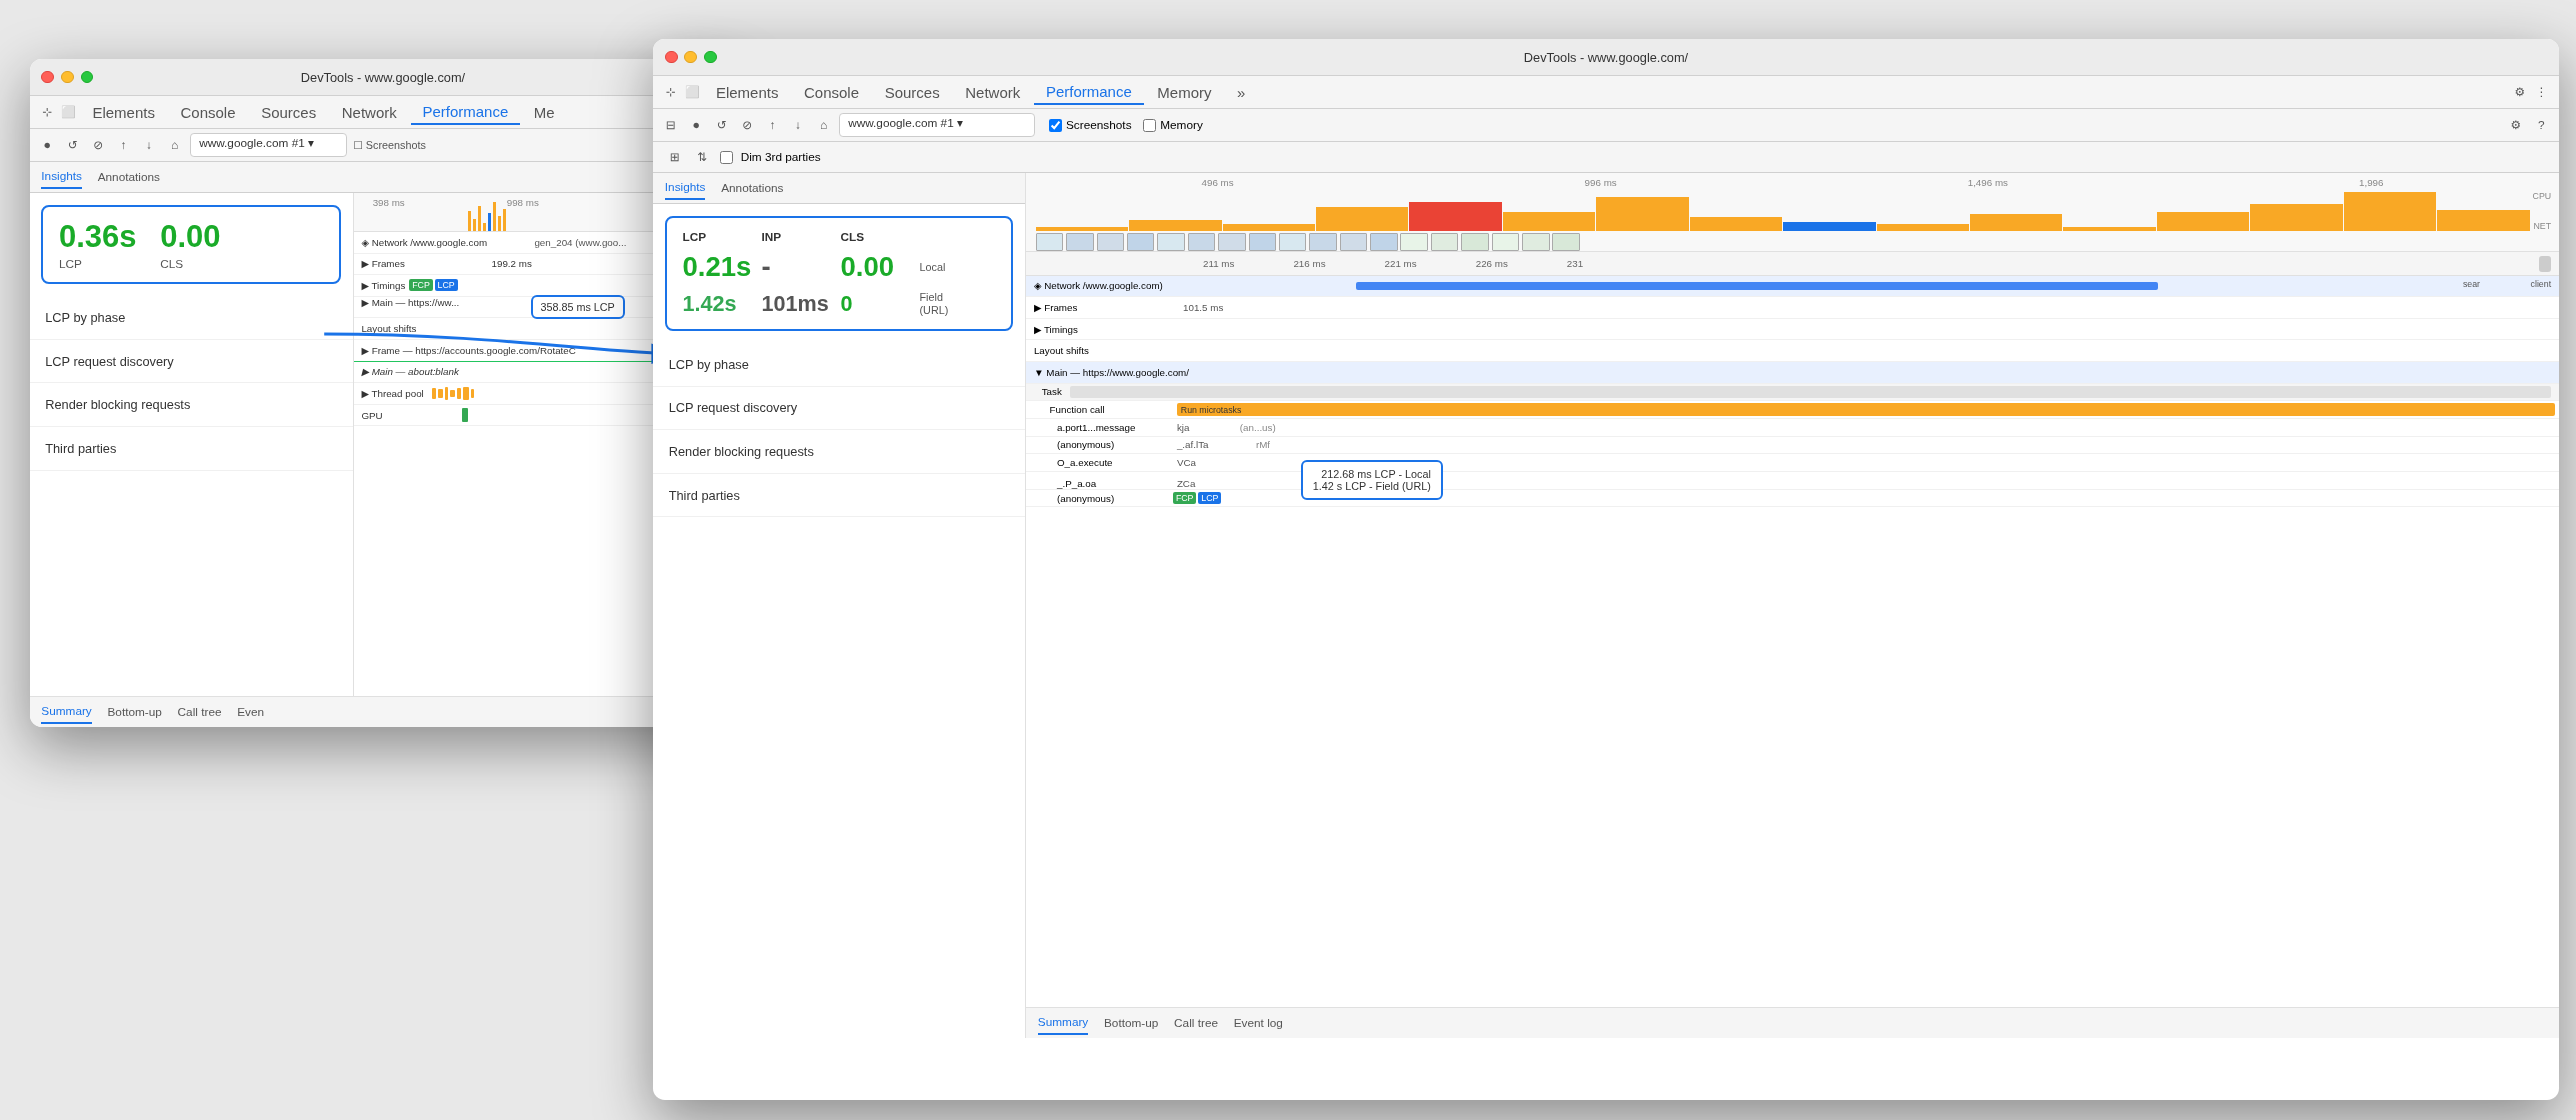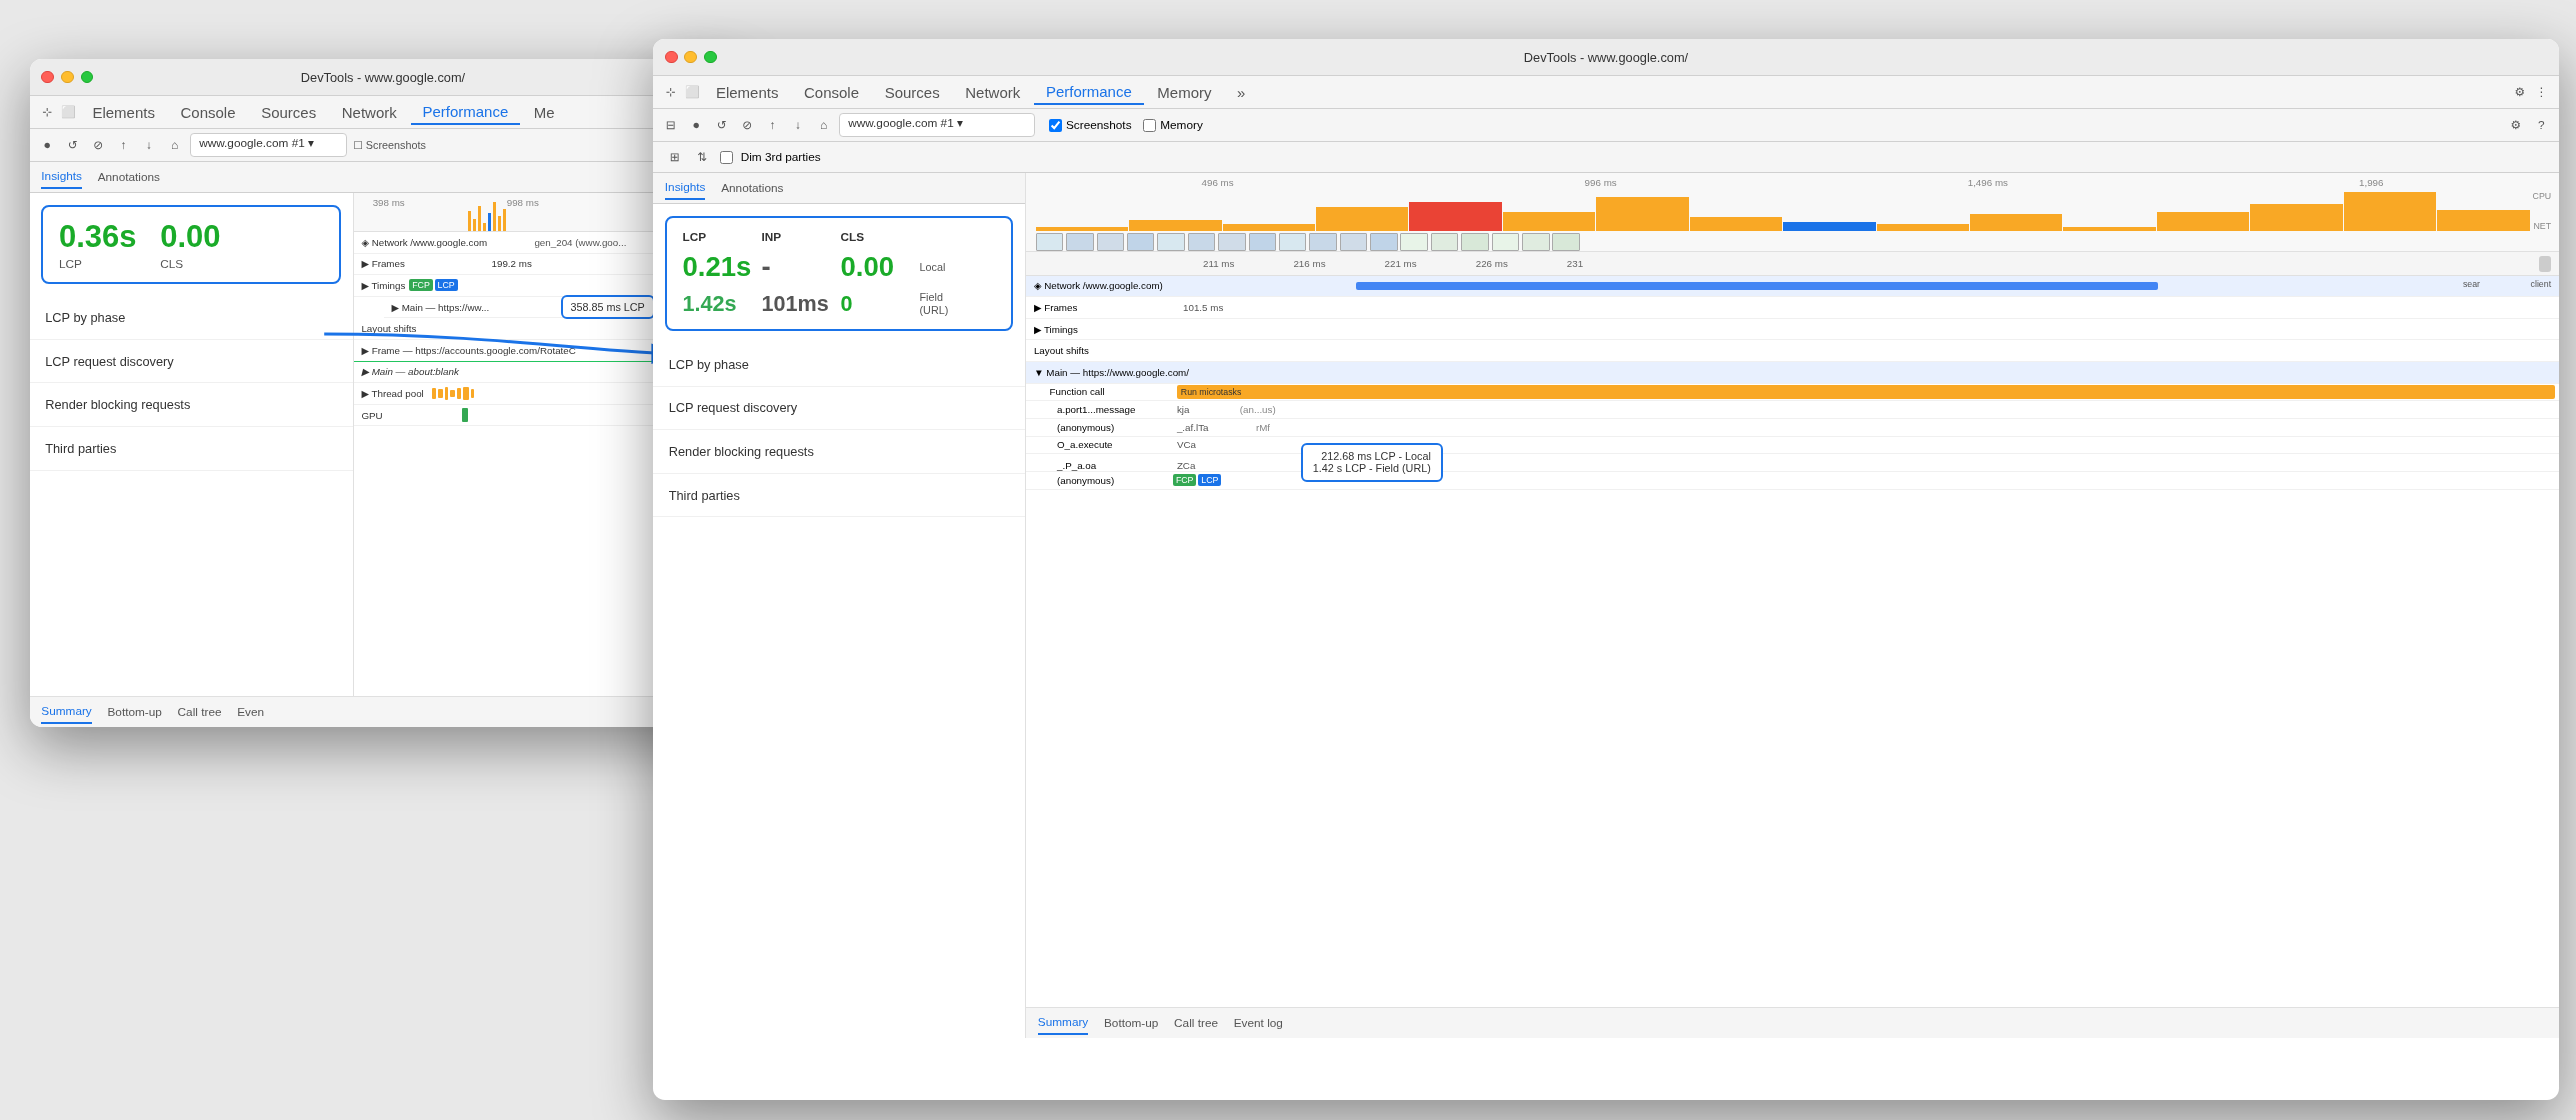--- a/index.html
+++ b/index.html
@@ -340,21 +340,21 @@
           <span style="width:79px; padding-left:7.9px; font-size:9.8px;">▶ Frames</span>
           <span style="font-size:9.8px; margin-left:59px;">199.2 ms</span>
         </div>
 
         <div style="display:flex; align-items:center; height:21.6px; border-bottom:1px solid #f0f0f0;">
           <span style="padding-left:7.9px; font-size:9.8px; margin-right:3.9px;">▶ Timings</span>
           <span class="tag-fcp">FCP</span>
           <span class="tag-lcp">LCP</span>
         </div>
 
-        <div style="display:flex; align-items:center; height:21.6px; border-bottom:1px solid #f0f0f0; position:relative;margin-left:30px;">
+        <div style="display:flex; height:21.6px; border-bottom:1px solid #f0f0f0; position:relative;">
           <span style="padding-left:7.9px; font-size:9.8px; width:196px; white-space:nowrap;">▶ Main — https://ww...</span>
 
           <div class="lcp-tooltip" style="left:177px; top:-2px;">
             <span>358.85 ms LCP</span>
           </div>
         </div>
 
         <div style="display:flex; align-items:center; height:21.6px; border-bottom:1px solid #f0f0f0;">
           <span style="padding-left:7.9px; font-size:9.8px;">Layout shifts</span>
         </div>
@@ -575,20 +575,24 @@
         </div>
 
         <div style="display:flex; align-items:center; height:21.6px; border-bottom:1px solid #f0f0f0;">
           <span style="padding-left:7.9px; font-size:9.8px;">Layout shifts</span>
         </div>
 
         <div style="display:flex; align-items:center; height:21.6px; border-bottom:1px solid #f0f0f0; background:#e8f0fe;">
           <span style="padding-left:7.9px; font-size:9.8px; white-space:nowrap;">▼ Main — https://www.google.com/</span>
         </div>
 
+        <div style="display:flex; align-items:center; height:17.7px; border-bottom:1px solid #f0f0f0; background:#f5f5f5;">
+          <span style="padding-left:15.7px; font-size:9.8px;">Task</span>
+          <div style="flex:1; height:11.8px; background:#e0e0e0; margin:0 7.9px; border-radius:2px;"></div>
+        </div>
 
         <div style="display:flex; align-items:center; height:17.7px; border-bottom:1px solid #f0f0f0;">
           <span style="width:147px; padding-left:23.6px; font-size:9.8px;">Function call</span>
           <div style="flex:1; height:13.8px; background:#f9a825; margin:0 3.9px; border-radius:2px; display:flex; align-items:center; padding:0 3.9px;">
             <span style="font-size:8.8px; color:#333;">Run microtasks</span>
           </div>
         </div>
 
         <div style="display:flex; align-items:center; height:17.7px; border-bottom:1px solid #f0f0f0;">
           <span style="width:147px; padding-left:31px; font-size:9.8px;">a.port1...message</span>

